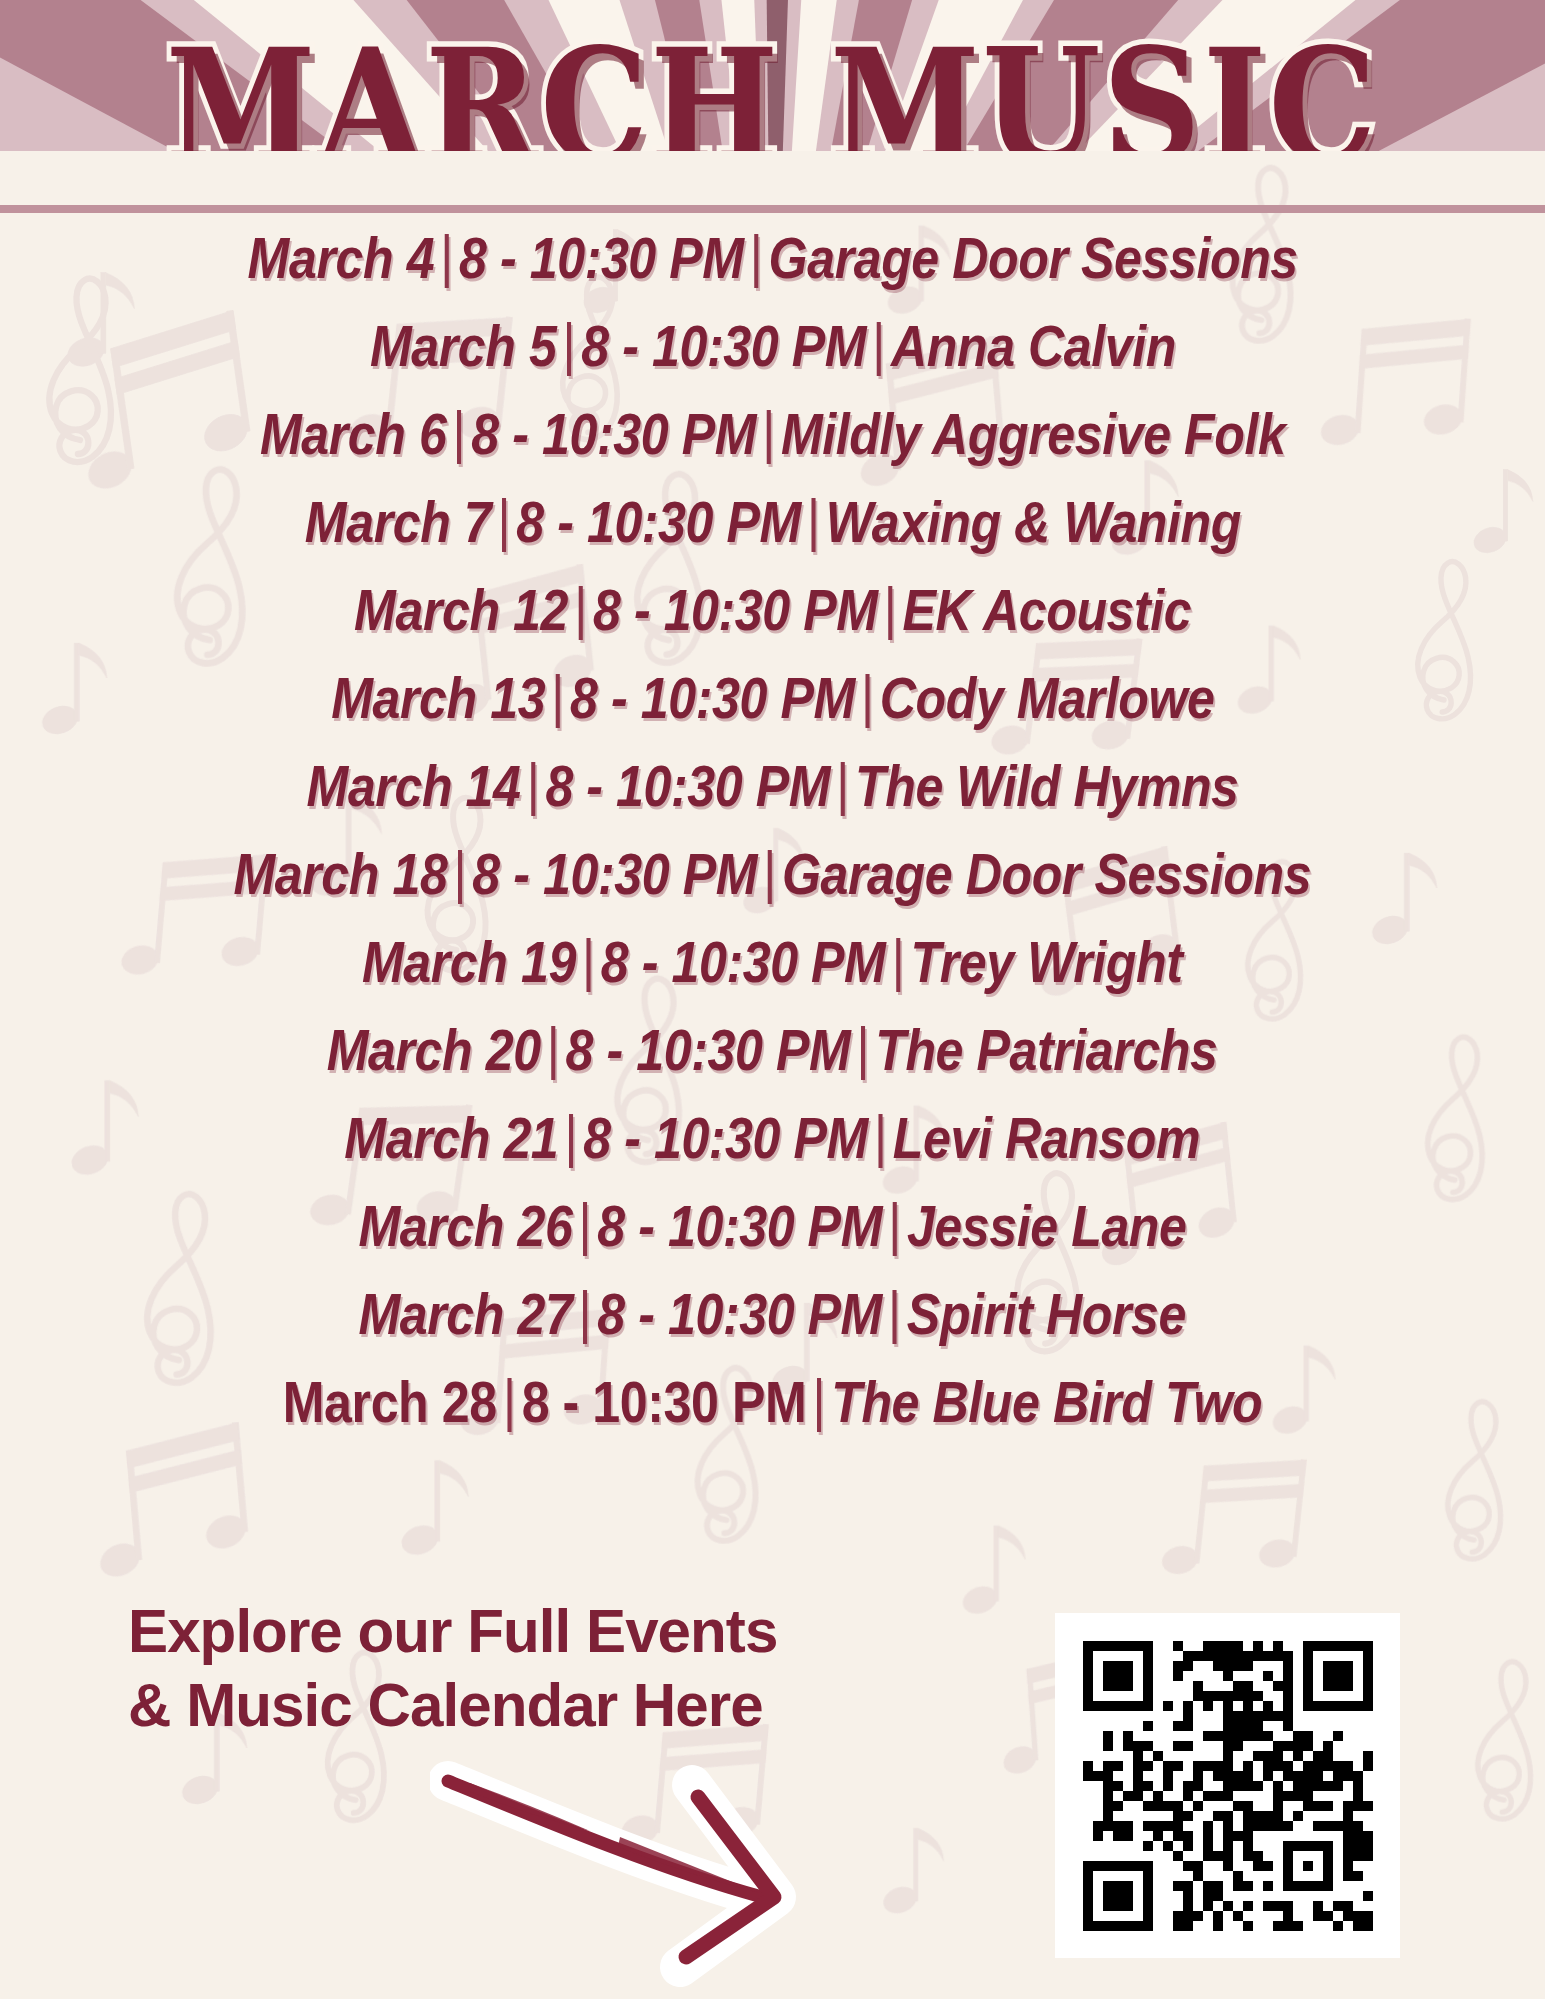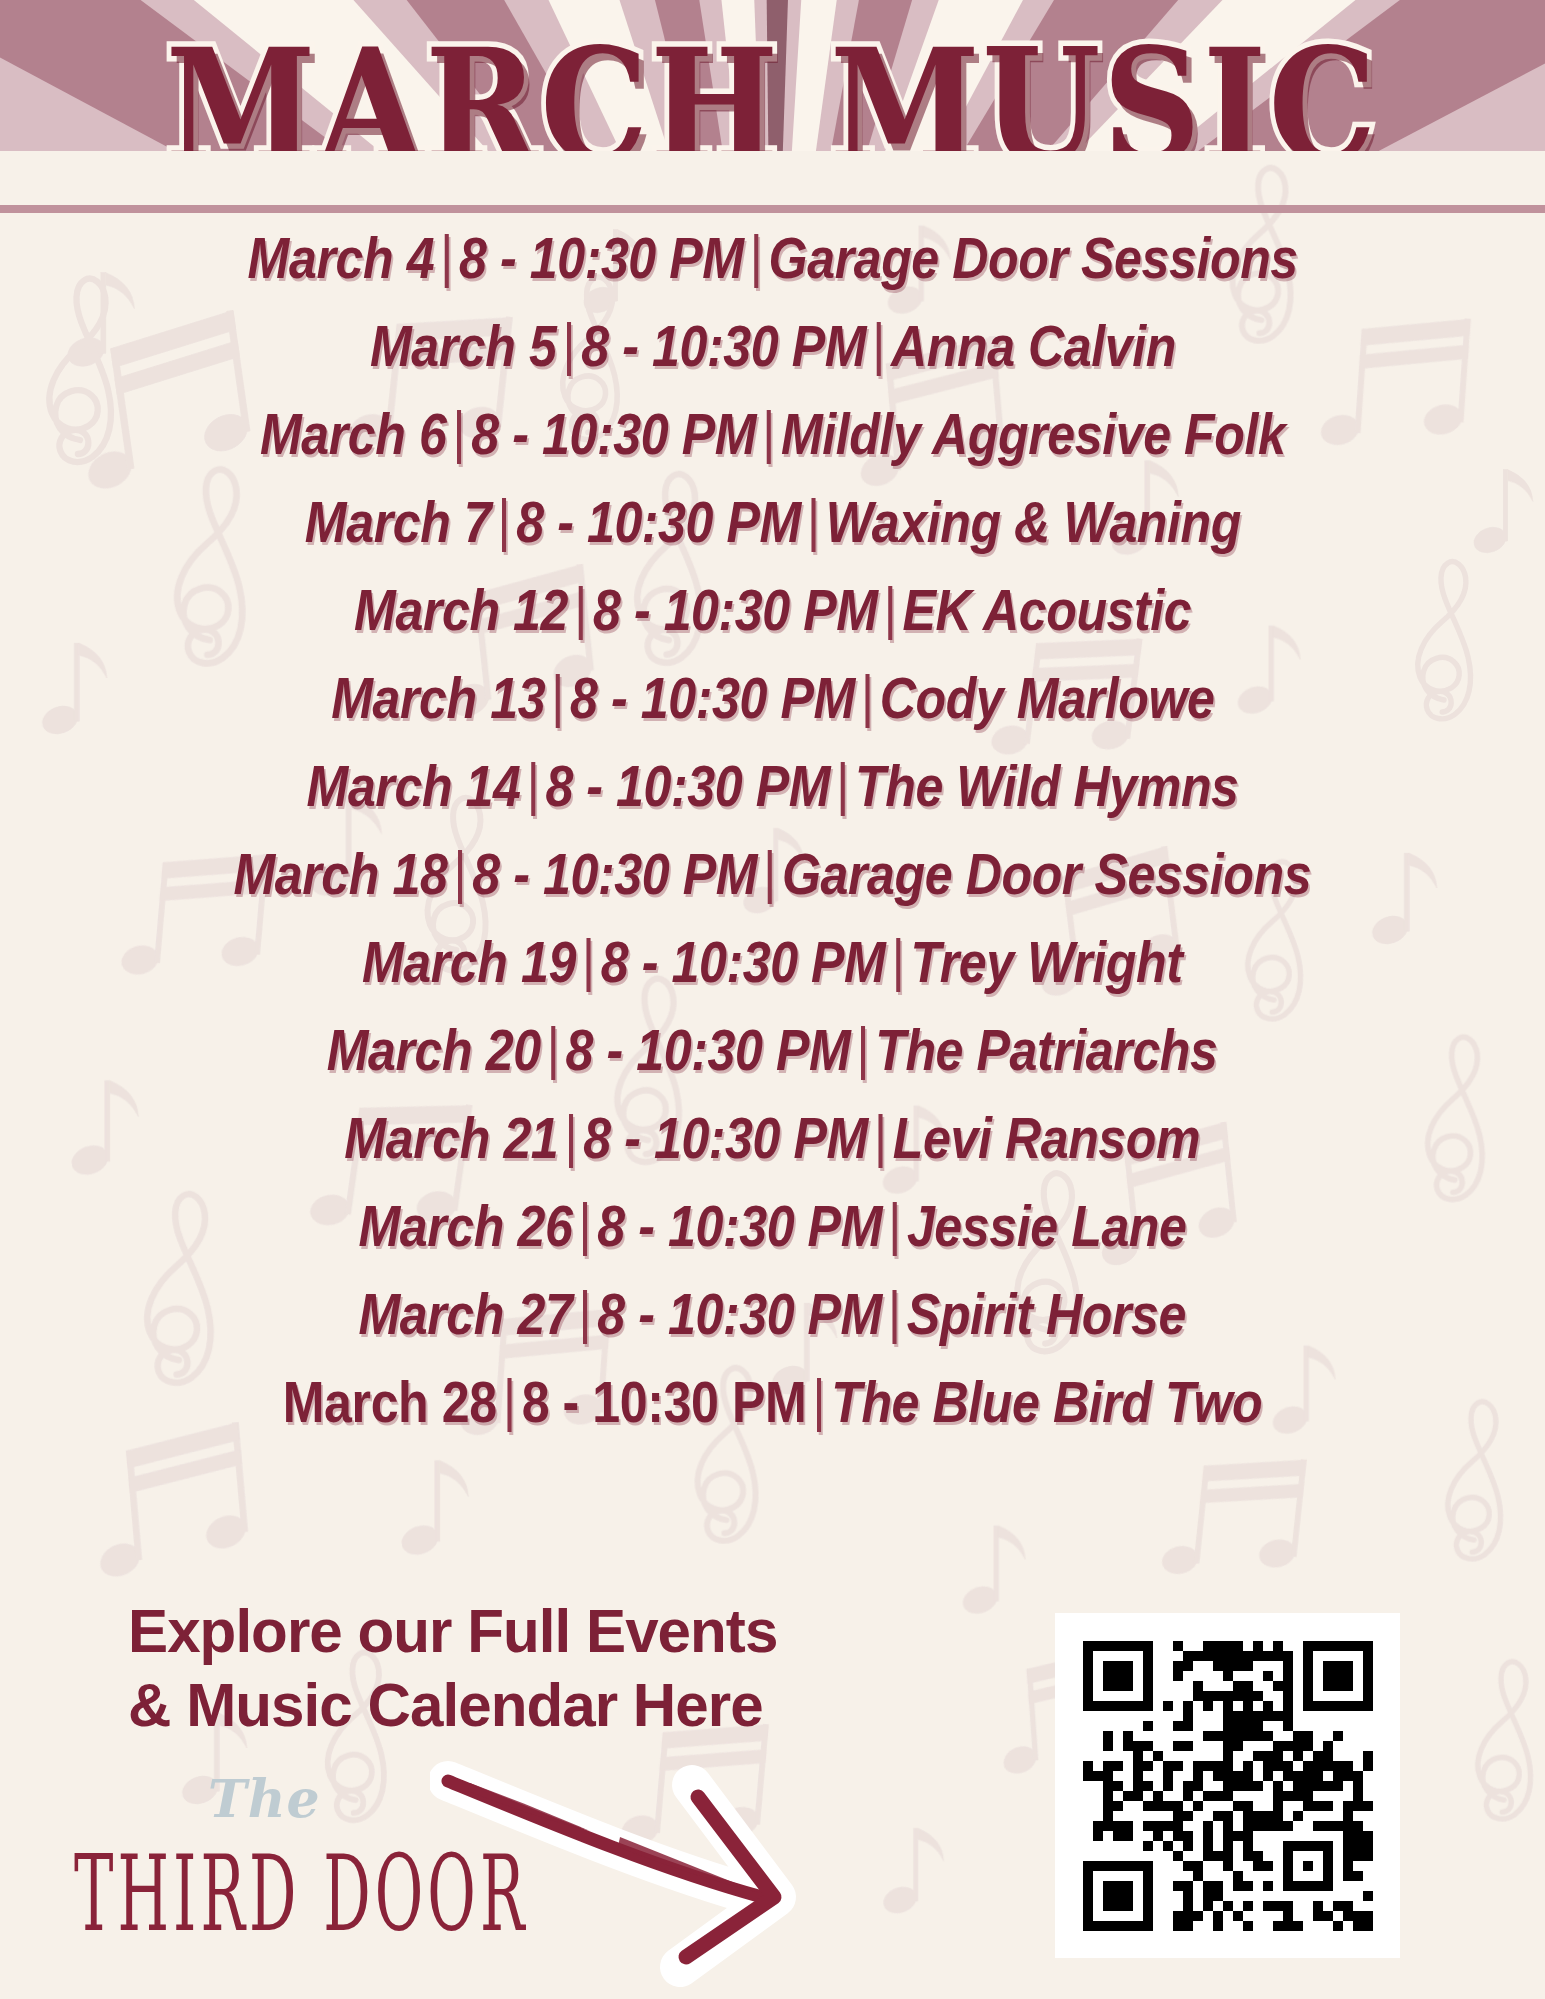--- a/index.html
+++ b/index.html
@@ -261,24 +261,20 @@
       <div class="event-line"><span class="seg-date">March 26</span><span class="sep">|</span><span class="seg-time">8 - 10:30 PM</span><span class="sep">|</span><span class="seg-act">Jessie Lane</span></div>
       <div class="event-line"><span class="seg-date">March 27</span><span class="sep">|</span><span class="seg-time">8 - 10:30 PM</span><span class="sep">|</span><span class="seg-act">Spirit Horse</span></div>
       <div class="event-line upright"><span class="seg-date">March 28</span><span class="sep">|</span><span class="seg-time">8 - 10:30 PM</span><span class="sep">|</span><span class="seg-act">The Blue Bird Two</span></div>
     </div>
 
   <div class="cta">
     <div>Explore our Full Events</div>
     <div>&amp; Music Calendar Here</div>
   </div>
 
-  <div class="logo">
-    <div class="logo-the">The</div>
-    <div class="logo-name">THIRD DOOR</div>
-  </div>
 
   <svg class="arrow" viewBox="0 0 420 250" xmlns="http://www.w3.org/2000/svg" aria-hidden="true">
     <g stroke="#ffffff" stroke-width="40" fill="none" stroke-linecap="round" stroke-linejoin="round">
       <path d="M18 36 C120 78 230 124 330 152"></path>
       <path d="M262 40 L346 152 L250 222"></path>
     </g>
     <g stroke="#8a2339" stroke-width="13" fill="none" stroke-linecap="round" stroke-linejoin="round">
       <path d="M18 36 C120 78 230 124 332 152"></path>
     </g>
     <g stroke="#8a2339" stroke-width="15" fill="none" stroke-linecap="round" stroke-linejoin="round">

